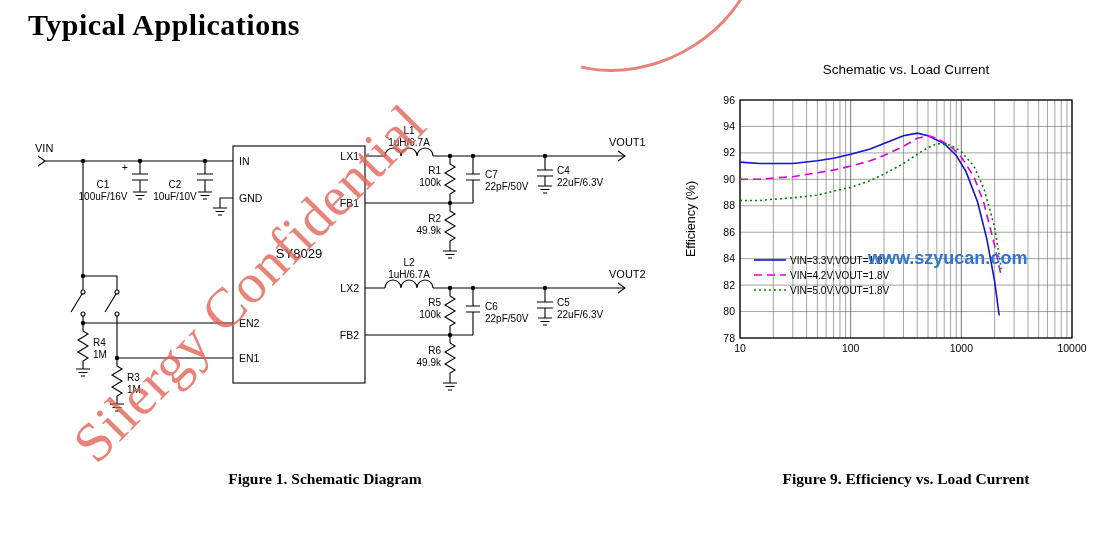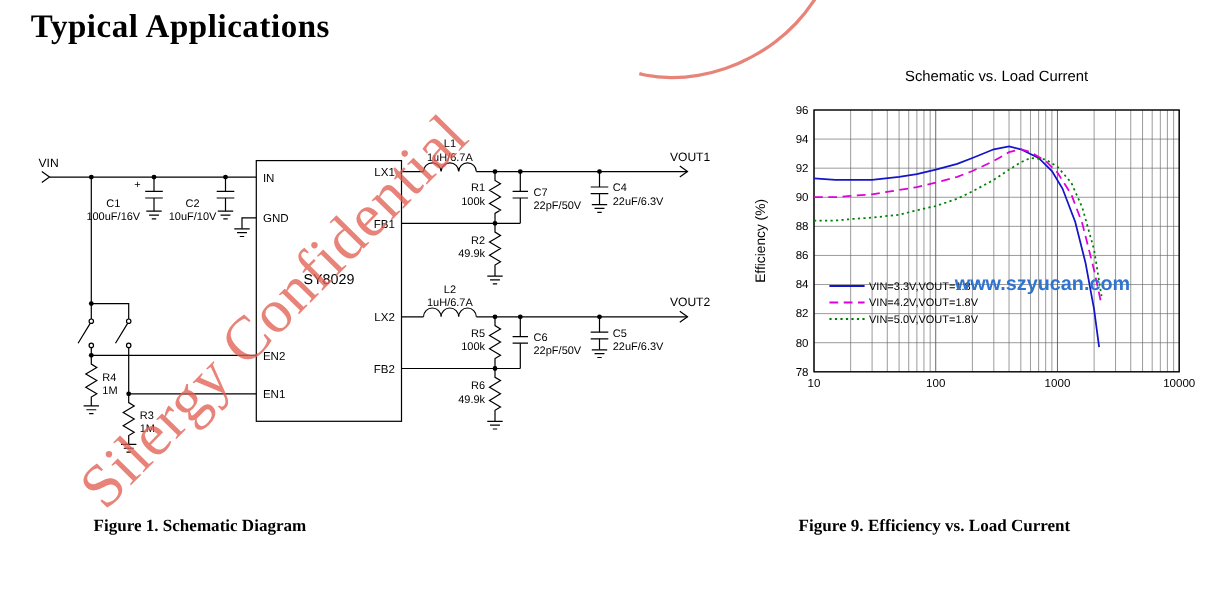--- a/index.html
+++ b/index.html
@@ -2,21 +2,21 @@
 <html><head>
 <meta charset="utf-8">
 <style>
   html,body{margin:0;padding:0;background:#fff;}
   body{width:1114px;height:538px;position:relative;overflow:hidden;
        font-family:"Liberation Sans",sans-serif;color:#000;}
   .page{position:absolute;inset:0;background:#fff;}
   h1.title{position:absolute;left:28px;top:8px;margin:0;font-family:"Liberation Serif",serif;
        font-size:30px;font-weight:bold;letter-spacing:.5px;}
   .caption{position:absolute;font-family:"Liberation Serif",serif;font-weight:bold;
-       font-size:15.5px;text-align:left;}
+       font-size:15.5px;text-align:center;}
   #fig1-caption{left:85px;width:480px;top:470px;}
   #fig2-caption{left:726px;width:360px;top:470px;}
   #schematic{position:absolute;left:25px;top:108px;}
   #schematic text{font-size:10px;fill:#000;font-family:"Liberation Sans",sans-serif;}
   #schematic text.pin{font-size:10.5px;}
   #schematic text.icname{font-size:13px;}
   #schematic text.net{font-size:11px;}
   #chart-svg{position:absolute;left:700px;top:84px;}
   #chart-svg text{font-family:"Liberation Sans",sans-serif;}
   .chart-title{position:absolute;left:756px;top:62px;width:300px;text-align:center;

